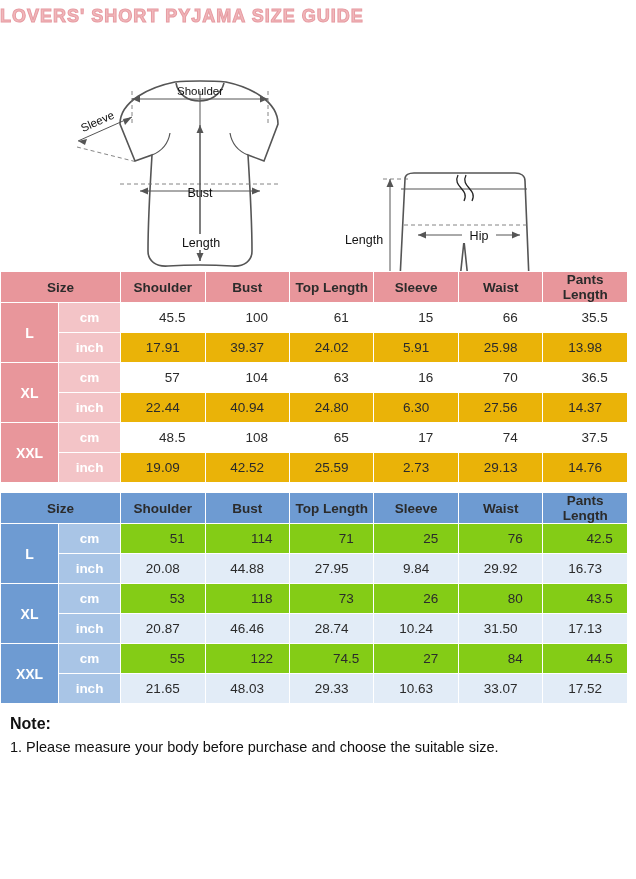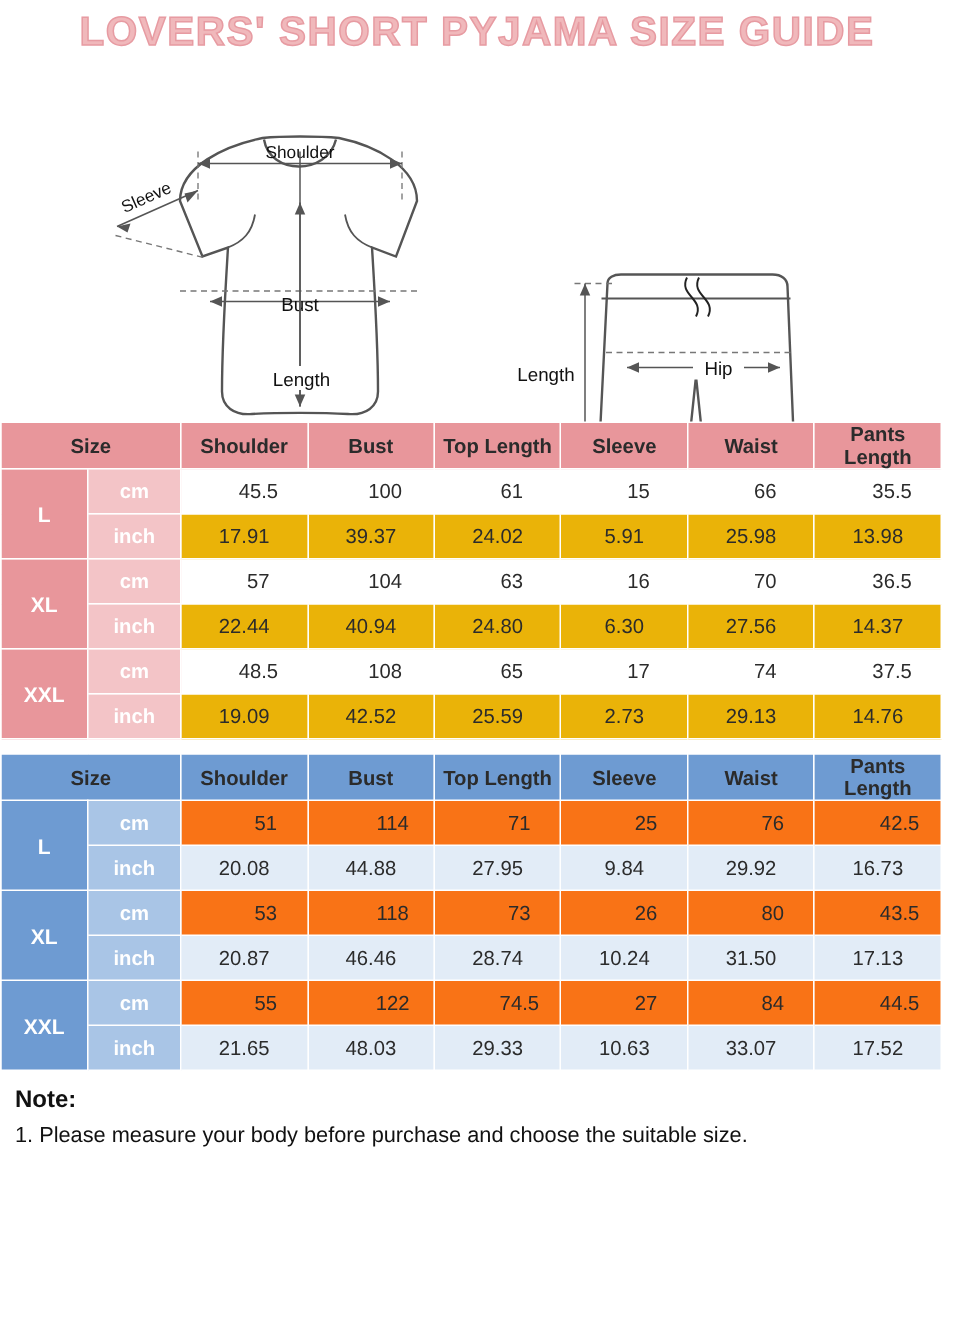--- a/index.html
+++ b/index.html
@@ -17,22 +17,21 @@
   .page {
     width: 636px;
     height: 879px;
     position: relative;
     box-sizing: border-box;
     padding: 0;
   }
 
   
   .title {
-    text-align: center;
-    font-size: 27px;
+    font-size: 18px;
     font-weight: bold;
     letter-spacing: 1px;
     color: #f0b8bb;
     -webkit-text-stroke: 1px #e79ba2;
     margin: 6px 0 2px 0;
     font-family: "Liberation Sans", sans-serif;
   }
 
   
   .illus {
@@ -93,21 +92,21 @@
     color: #ffffff;
     font-weight: bold;
     font-size: 14px;
   }
   .tbl-blue .unit {
     background: #a9c5e6;
     color: #ffffff;
     font-weight: bold;
     font-size: 13.5px;
   }
-  .tbl-blue .val-a { background: #f97316; padding-left: 29px; }
+  .tbl-blue .val-a { background: #84cc16; padding-left: 29px; }
   .tbl-blue .val-b { background: #e2ecf7; }
 
   .spacer { height: 9px; }
 
   
   .notes {
     padding: 8px 28px 0 10px;
     font-size: 14.5px;
     line-height: 1.45;
     color: #111;

